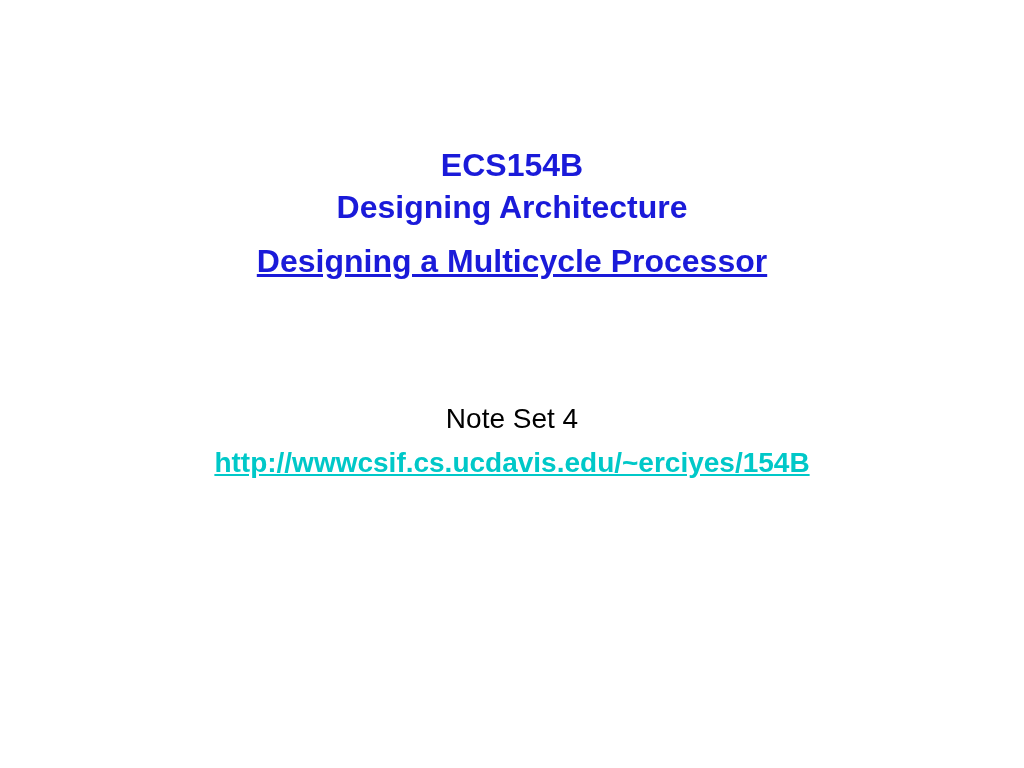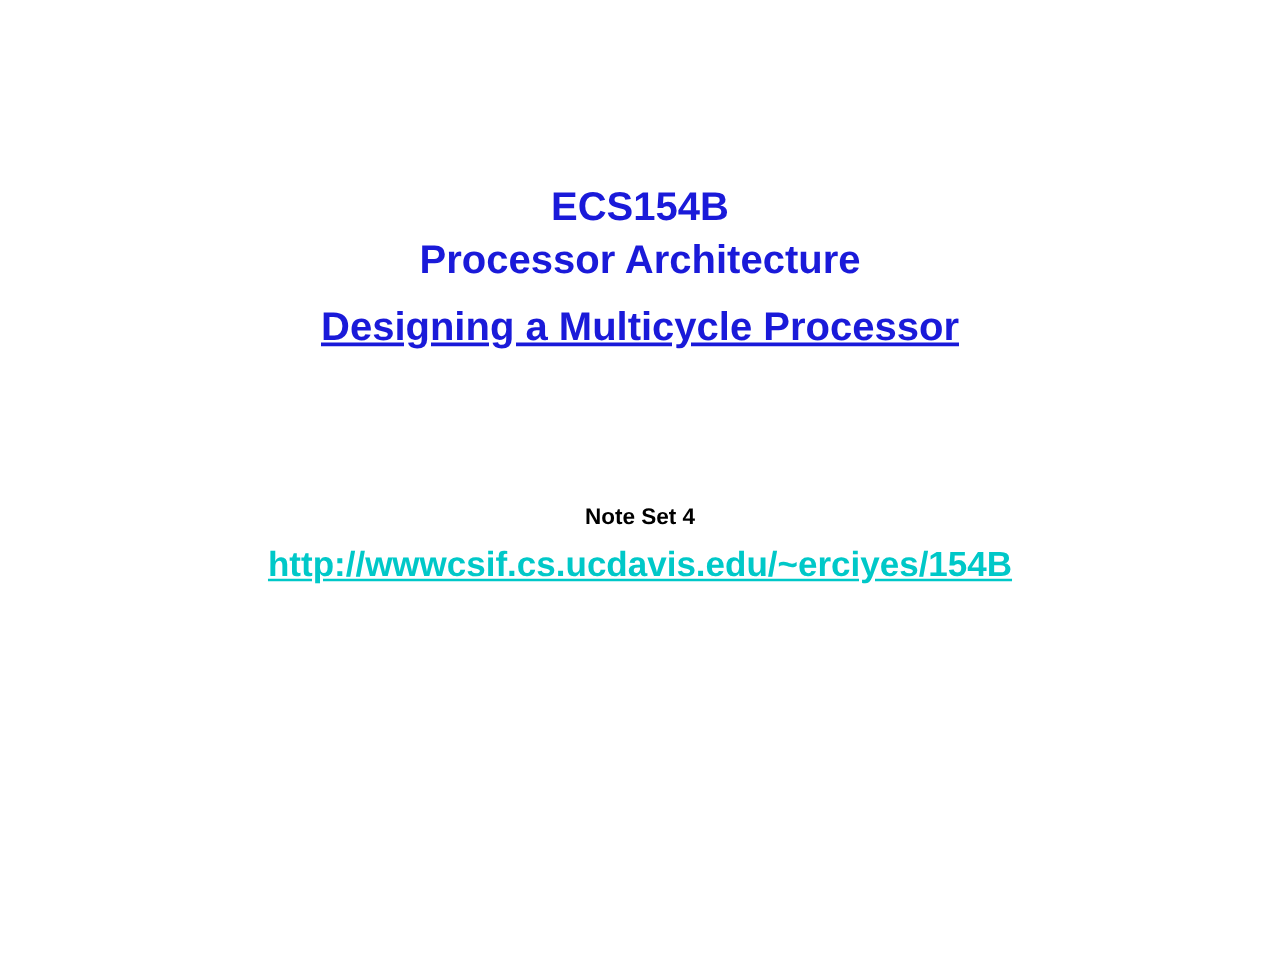--- a/index.html
+++ b/index.html
@@ -28,36 +28,36 @@
     }
     .title-block {
       margin-bottom: 120px;
     }
     .subtitle-spacing {
       margin-top: 13px;
       text-decoration: underline;
     }
     .note-line {
       color: #000000;
-      font-weight: bold;
-      font-size: 18px;
+      font-weight: normal;
+      font-size: 28px;
       margin-bottom: 12px;
       margin-top: 20px;
     }
     .link-line {
       color: #00c8c8;
       font-weight: bold;
       font-size: 28px;
       text-decoration: underline;
     }
   </style>
 </head>
 <body>
 
 <div class="slide">
   <div class="title-block">
     <div class="title-line">ECS154B</div>
-    <div class="title-line">Processor Architecture</div>
+    <div class="title-line">Designing Architecture</div>
     <div class="title-line subtitle-spacing">Designing a Multicycle Processor</div>
   </div>
   <div class="note-line">Note Set 4</div>
   <a class="link-line">http://wwwcsif.cs.ucdavis.edu/~erciyes/154B</a>
 </div>
 
 </body></html>

